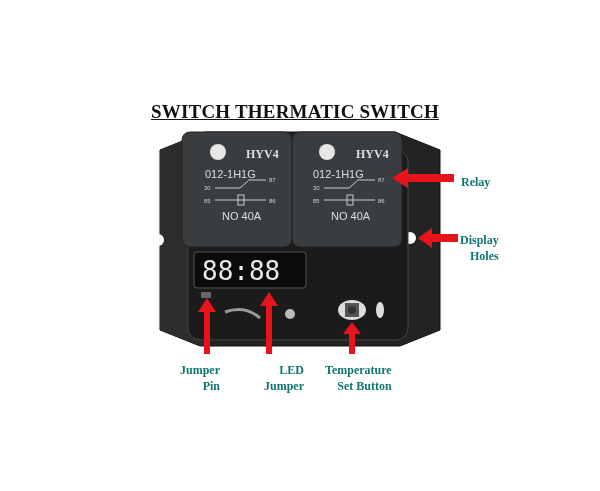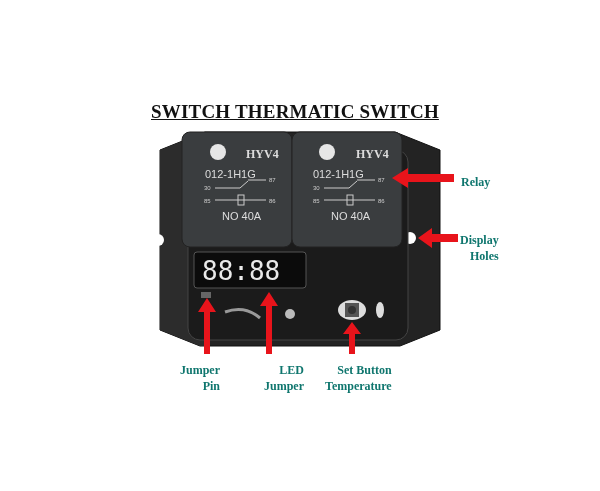--- a/index.html
+++ b/index.html
@@ -99,15 +99,15 @@
 </div>
 <div class="label" style="left:180px;top:362px">
   <div>Jumper</div>
   <div>Pin</div>
 </div>
 <div class="label" style="left:264px;top:362px">
   <div>LED</div>
   <div>Jumper</div>
 </div>
 <div class="label" style="left:325px;top:362px">
+  <div>Temperature</div>
   <div>Set Button</div>
-  <div>Temperature</div>
 </div>
 
 </body></html>

